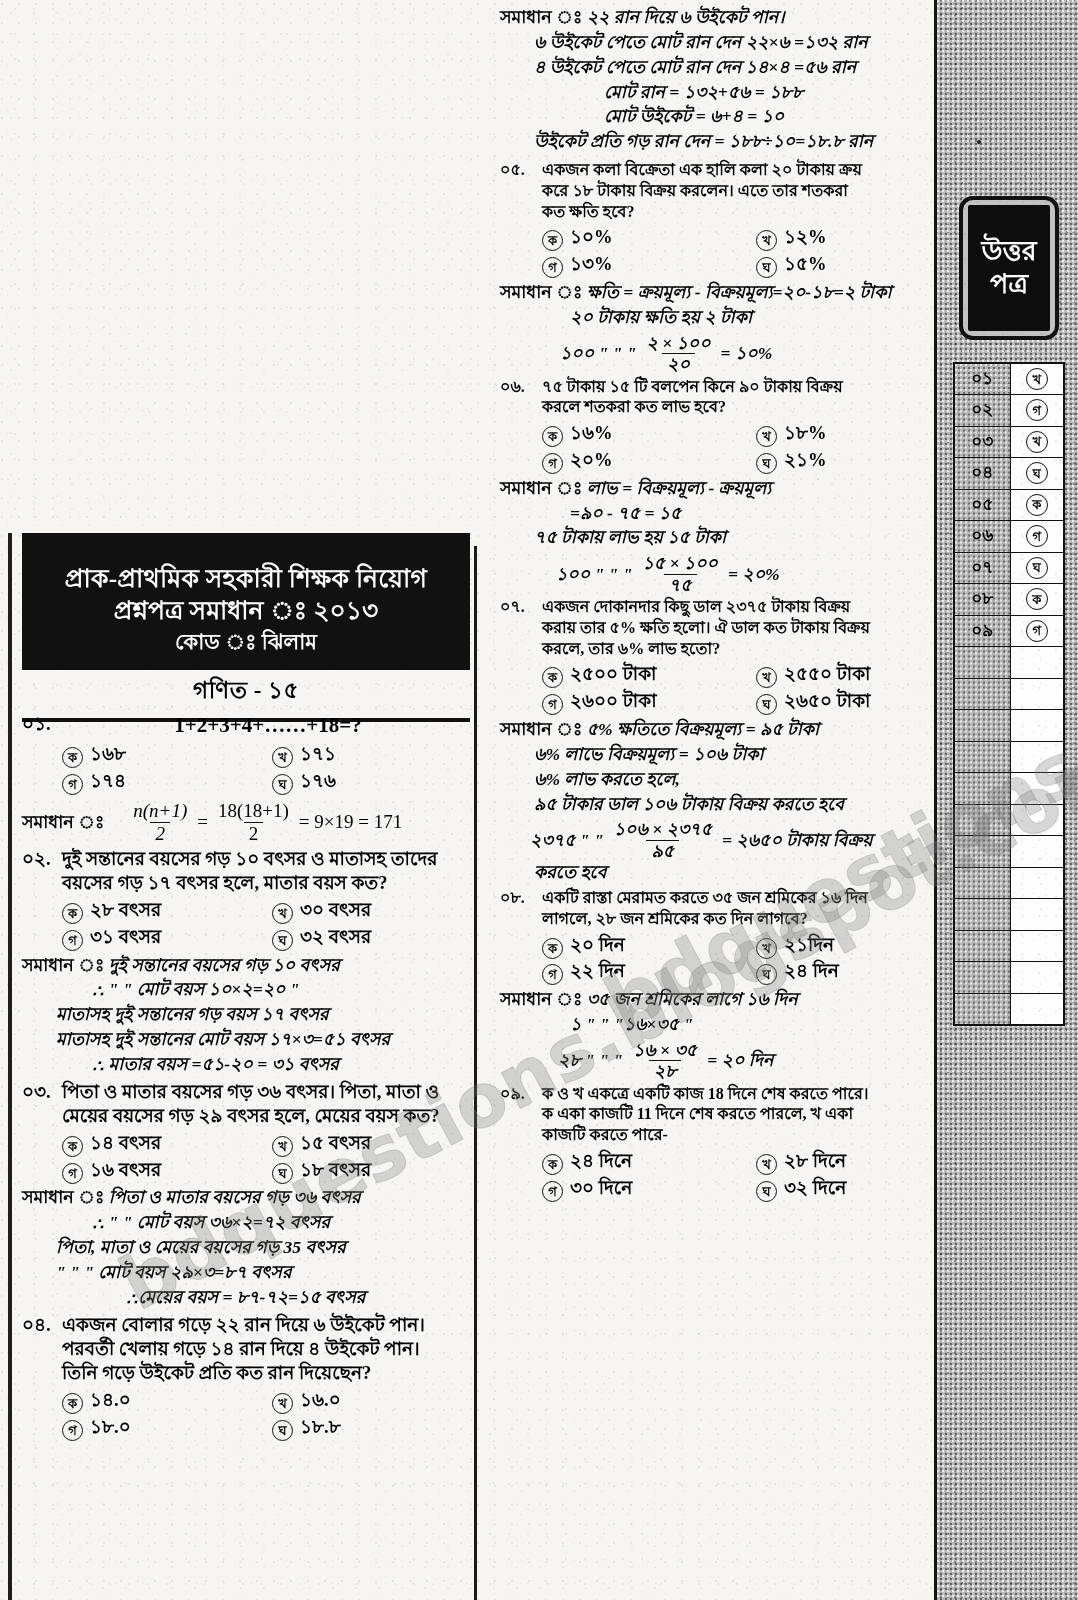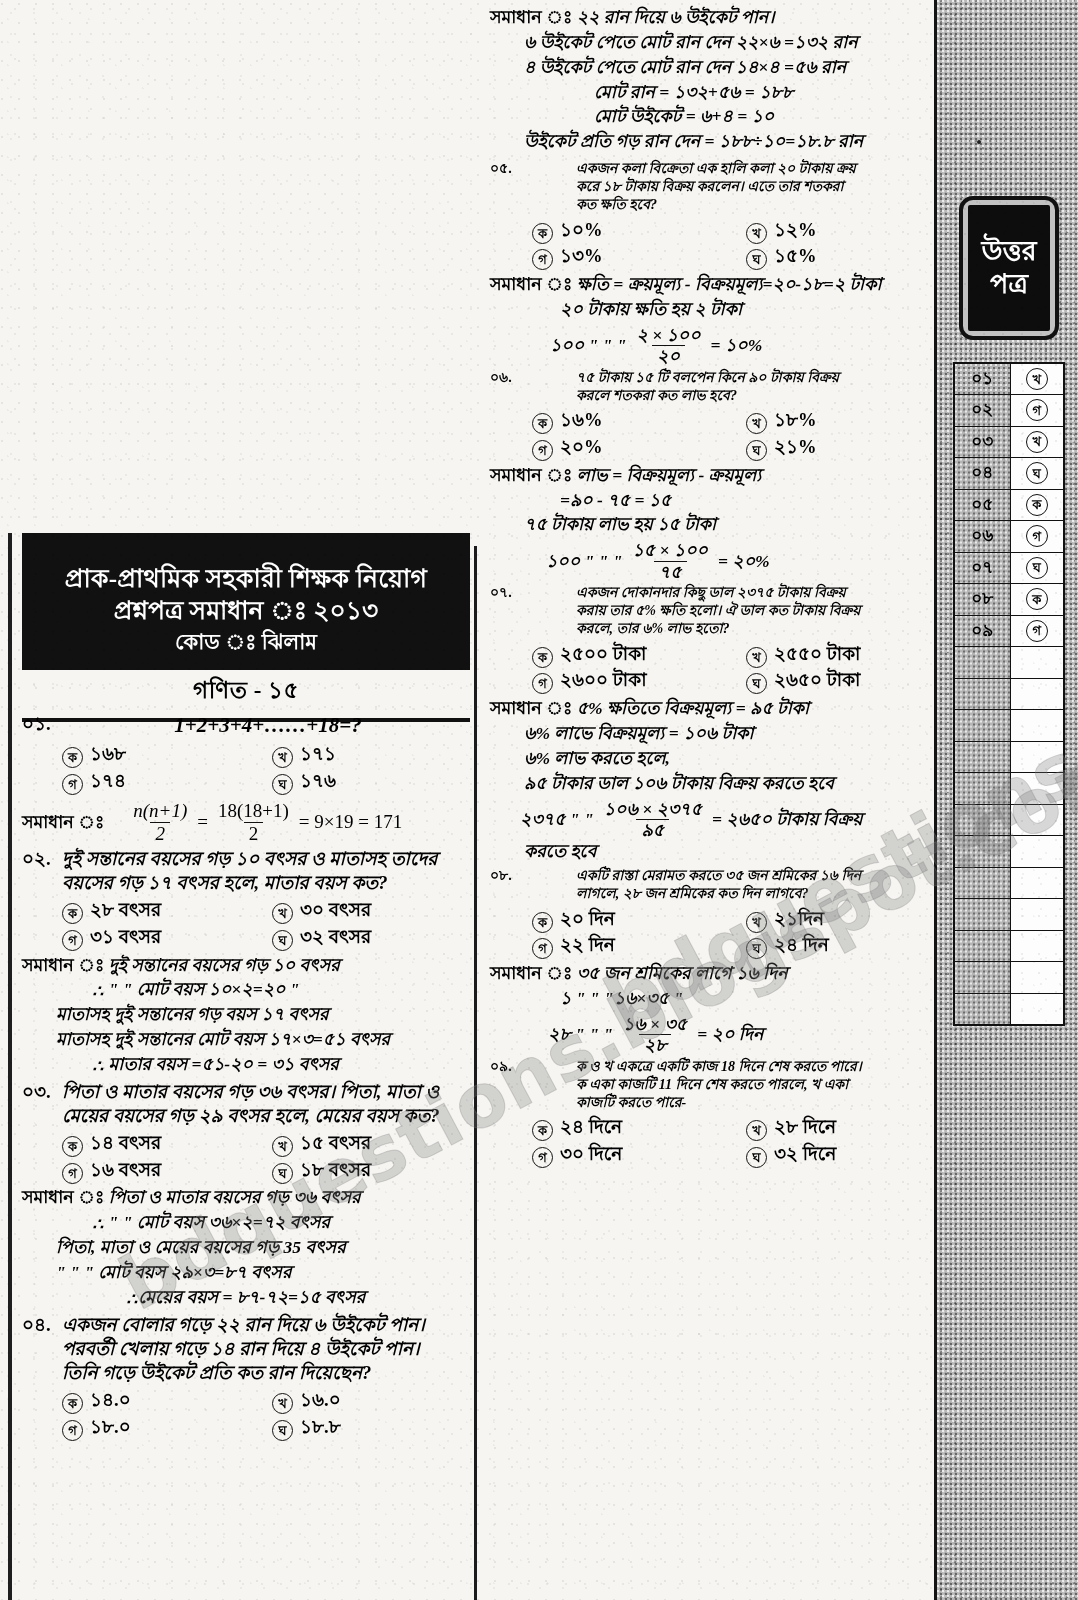--- a/index.html
+++ b/index.html
@@ -47,21 +47,21 @@
   #wm-a { left: 60px;  top: 980px;  font-size: 74px; transform: rotate(-28deg); }
   #wm-b { left: 545px; top: 700px;  font-size: 74px; transform: rotate(-28deg); }
 
   
   #col-left {
     position: absolute; left: 8px; top: 0; width: 462px; height: 1600px;
     z-index: 10;
   }
   #col-right {
     position: absolute; left: 478px; top: 0; width: 452px; height: 1600px;
-    padding: 4px 6px 0 12px;
+    padding: 4px 6px 0 22px;
     z-index: 10;
   }
   #col-divider {
     position: absolute; left: 474px; top: 546px; width: 3px; height: 1054px;
     background: #1b1b1b; z-index: 11;
   }
   #left-rule {
     position: absolute; left: 8px; top: 533px; width: 4px; height: 1067px;
     background: #1e1e1e; z-index: 11;
   }
@@ -86,21 +86,21 @@
   #subject-rule { margin-top: 7px; border-top: 4px solid #111; }
 
   
   #left-body { position: absolute; left: 14px; top: 712px; width: 452px; }
   .q { margin-bottom: 2px; }
   .qline {
     display: flex; align-items: flex-start;
     font-size: 18.5px; font-weight: 700; line-height: 1.30;
   }
   .qnum { flex: 0 0 40px; font-weight: 700; }
-  .qtext { flex: 1 1 auto; font-style: italic; }
+  .qtext { flex: 1 1 auto; }
   .qtext .cont { display: block; }
   .qtext.mathq { font-family: "Liberation Serif", serif; font-size: 21px; text-align: center; }
 
   .opts { margin: 2px 0 2px 40px; }
   .optrow { display: flex; font-size: 18.5px; font-weight: 700; line-height: 1.45; }
   .opt { display: flex; align-items: baseline; }
   .opt.a, .opt.c { flex: 0 0 210px; }
   .opt.b, .opt.d { flex: 1 1 auto; }
   .marker {
     display: inline-flex; align-items: center; justify-content: center;
@@ -122,21 +122,21 @@
     vertical-align: middle; margin: 0 5px; line-height: 1.05;
   }
   .fr .num { padding: 0 5px 1px; }
   .fr .den { padding: 1px 5px 0; border-top: 1.6px solid #111; }
   .mathit { font-family: "Liberation Serif", serif; font-style: italic; margin-left: 24px; }
   .mathrm { font-family: "Liberation Serif", serif; font-style: normal; }
   .eqline { display: flex; align-items: center; font-size: 19px; font-weight: 400; }
 
   
   .rq { margin-bottom: 1px; }
-  #col-right .qline { font-size: 14px; gap: 44px; }
+  #col-right .qline { font-size: 16px; }
   #col-right .qnum { flex: 0 0 42px; }
   #col-right .opts { margin-left: 42px; }
   #col-right .opt.a, #col-right .opt.c { flex: 0 0 214px; }
 
   
   #sidebar {
     position: absolute; left: 934px; top: 0; width: 144px; height: 1600px;
     background: #b9b9b9;
     background-image:
       radial-gradient(circle at 25% 25%, rgba(255,255,255,.75) 0 1.2px, transparent 1.3px),

